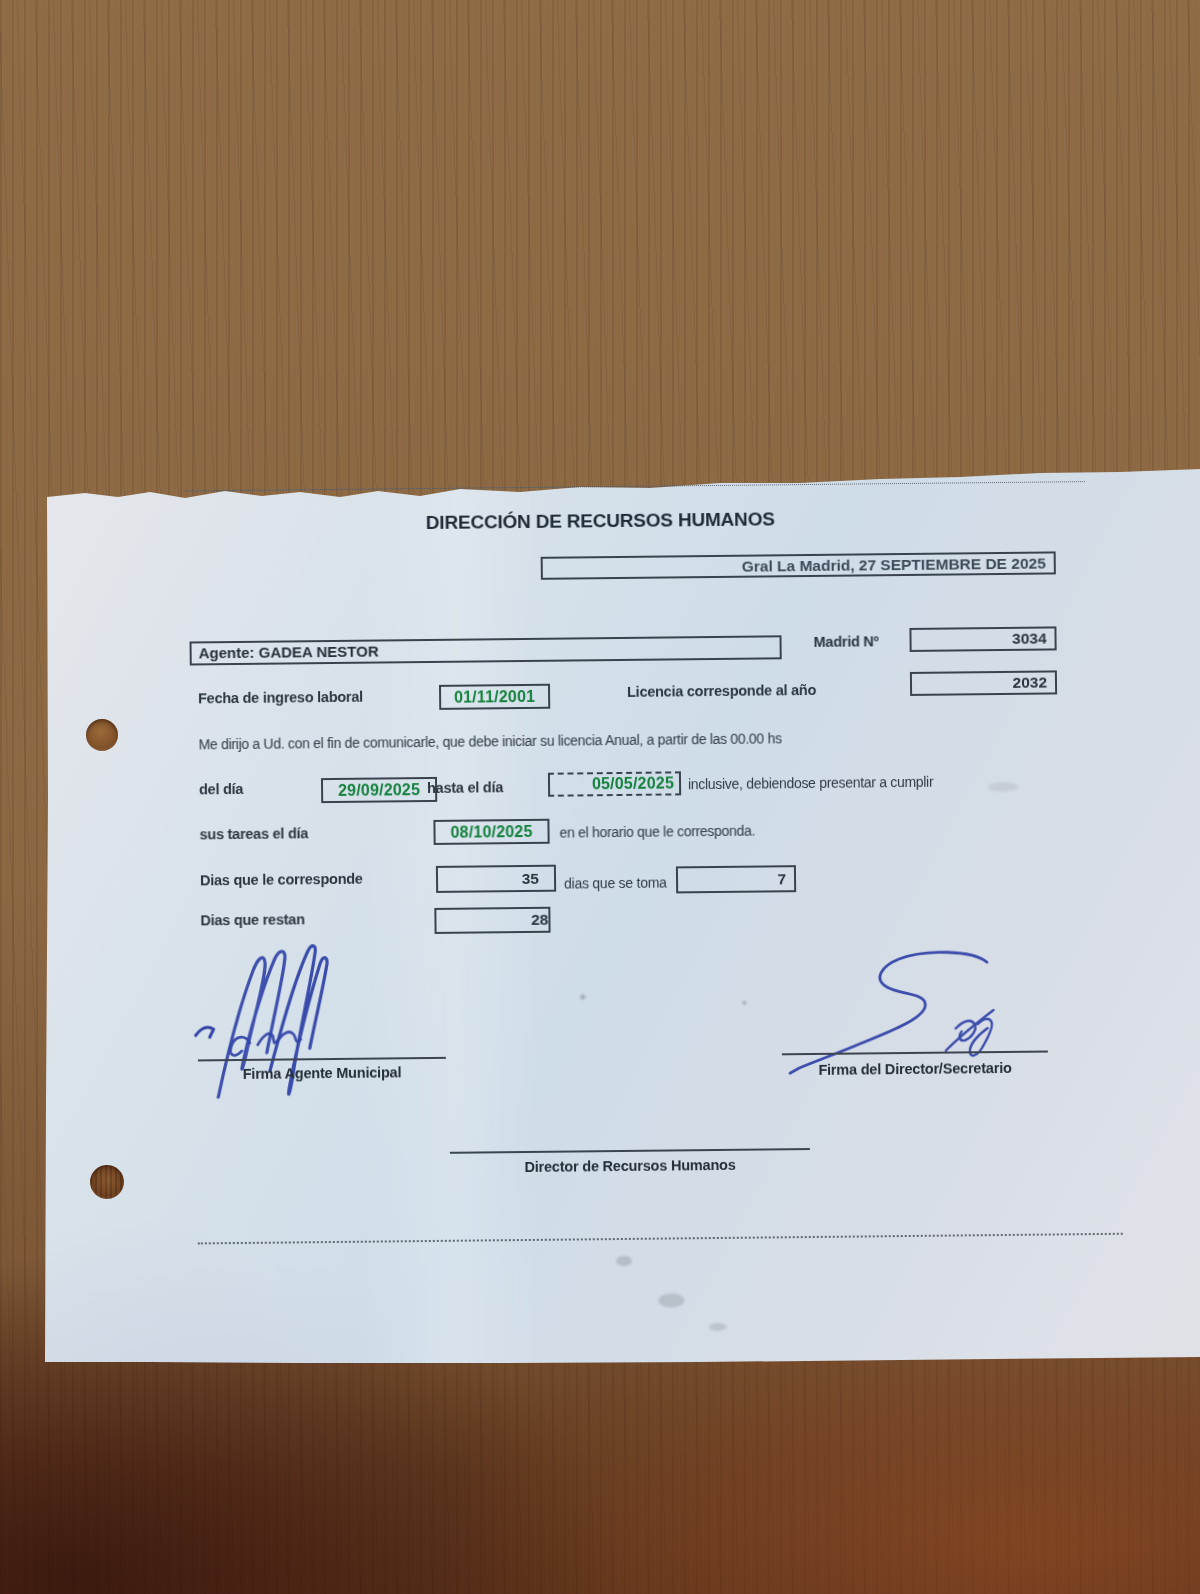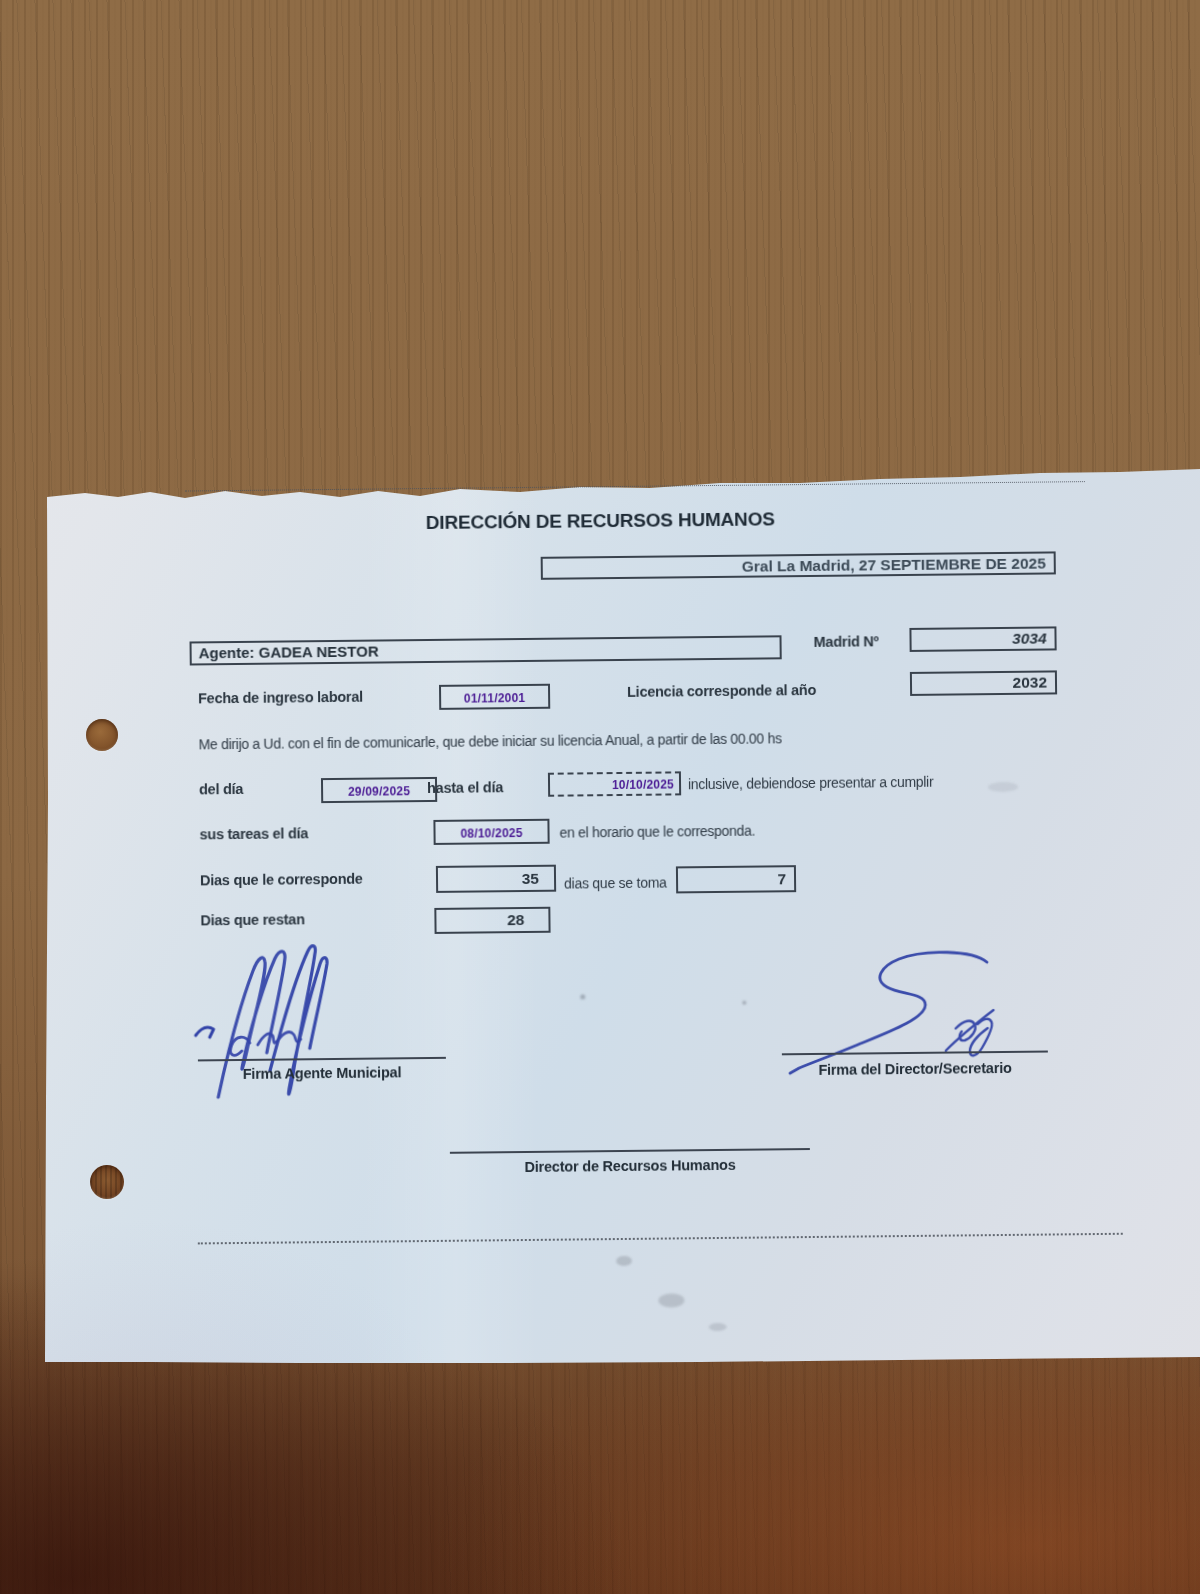--- a/index.html
+++ b/index.html
@@ -36,21 +36,21 @@
   .doc{position:absolute;inset:0;transform:rotate(-0.6deg);
        transform-origin:45px 497px;filter:blur(.25px);color:#2b3640;}
 
   .lbl{position:absolute;font-size:14.5px;font-weight:600;letter-spacing:-.25px;
        white-space:nowrap;color:#2b3640;}
   .light{font-weight:500;color:#303b46;}
   .box{position:absolute;border:2px solid #39424d;box-sizing:border-box;
        white-space:nowrap;overflow:hidden;}
   .box.center{text-align:center;}
   .box.right{text-align:right;}
-  .val-date{font-weight:700;font-size:12px;letter-spacing:.2px;color:#4c1d95;text-align:right;}
+  .val-date{font-weight:700;font-size:16px;letter-spacing:.2px;color:#15803d;text-align:right;}
   .val-num{font-weight:600;font-size:15.5px;color:#2b3640;}
   .rule{position:absolute;border-top:2px solid #3c4450;}
   .dotted{position:absolute;border-top:2px dotted #4d535c;opacity:.85;}
   .sig-label{position:absolute;font-size:14.5px;font-weight:700;color:#232e38;
              text-align:center;letter-spacing:-.2px;}
   .smudge{position:absolute;border-radius:50%;filter:blur(1.2px);}
 
   
   .hole{position:absolute;border-radius:50%;
         box-shadow:inset 0 2px 4px rgba(55,25,8,.65), inset 0 -1px 2px rgba(255,238,214,.22),
@@ -80,62 +80,62 @@
 
   <div class="box right" style="left:540px;top:562px;width:515px;height:23px;line-height:19px;">
     <span style="font-size:15.5px;font-weight:700;color:#3c4a57;padding-right:8px;">Gral La Madrid, 27 SEPTIEMBRE DE 2025</span>
   </div>
 
   <div class="box" style="left:188px;top:643px;width:592px;height:24px;line-height:20px;">
     <span style="font-size:15px;font-weight:700;padding-left:7px;color:#25303a;">Agente: GADEA NESTOR</span>
   </div>
   <div class="lbl" style="left:812px;top:642px;">Madrid Nº</div>
   <div class="box right" style="left:908px;top:637px;width:147px;height:24px;line-height:20px;">
-    <span class="val-num" style="padding-right:8px;font-style:italic;">3034</span>
+    <span class="val-num" style="padding-right:8px;">3034</span>
   </div>
 
   <div class="lbl" style="left:196px;top:692px;">Fecha de ingreso laboral</div>
   <div class="box center" style="left:437px;top:689px;width:111px;height:25px;line-height:21px;">
     <span class="val-date">01/11/2001</span>
   </div>
   <div class="lbl" style="left:625px;top:690px;">Licencia corresponde al año</div>
   <div class="box right" style="left:908px;top:681px;width:147px;height:24px;line-height:20px;">
     <span class="val-num" style="padding-right:8px;">2032</span>
   </div>
 
   <div class="lbl light" style="left:196px;top:738px;font-size:14px;letter-spacing:-.3px;">Me dirijo a Ud. con el fin de comunicarle, que debe iniciar su licencia Anual, a partir de las 00.00 hs</div>
 
   <div class="lbl" style="left:196px;top:783px;">del día</div>
   <div class="box center" style="left:318px;top:781px;width:116px;height:25px;line-height:21px;">
     <span class="val-date">29/09/2025</span>
   </div>
   <div class="lbl" style="left:424px;top:784px;">hasta el día</div>
   <div class="box right" style="left:545px;top:778px;width:133px;height:24px;line-height:20px;border-top-style:dashed;border-bottom-style:dashed;">
-    <span class="val-date" style="padding-right:5px;">10/10/2025</span>
+    <span class="val-date" style="padding-right:5px;">05/05/2025</span>
   </div>
   <div class="lbl light" style="left:685px;top:783px;font-size:14px;letter-spacing:-.3px;">inclusive, debiendose presentar a cumplir</div>
 
   <div class="lbl" style="left:196px;top:828px;">sus tareas el día</div>
   <div class="box center" style="left:430px;top:824px;width:116px;height:25px;line-height:21px;">
     <span class="val-date">08/10/2025</span>
   </div>
   <div class="lbl light" style="left:556px;top:830px;font-size:14px;letter-spacing:-.3px;">en el horario que le corresponda.</div>
 
   <div class="lbl" style="left:196px;top:874px;">Dias que le corresponde</div>
   <div class="box right" style="left:432px;top:870px;width:120px;height:27px;line-height:23px;">
     <span class="val-num" style="padding-right:15px;">35</span>
   </div>
   <div class="lbl light" style="left:560px;top:881px;font-size:14px;">dias que se toma</div>
   <div class="box right" style="left:672px;top:873px;width:120px;height:27px;line-height:23px;">
     <span class="val-num" style="padding-right:8px;">7</span>
   </div>
 
   <div class="lbl" style="left:196px;top:914px;">Dias que restan</div>
   <div class="box right" style="left:430px;top:912px;width:116px;height:26px;line-height:22px;">
-    <span class="val-num" style="padding-right:24px;">28</span>
+    <span class="val-num" style="padding-right:0;">28</span>
   </div>
 
   <svg class="sig" style="left:178px;top:939px;" width="170" height="170" viewBox="178 938 170 170">
     <g fill="none" stroke="#3243a8" stroke-linecap="round" stroke-linejoin="round">
       <path stroke-width="3" d="M190,1036 C196,1028 202,1026 208,1030 L204,1038"></path>
       <path stroke-width="3.2" opacity=".92" d="M212,1098 C220,1062 234,1008 248,972 C253,959 259,955 260,963 C262,975 248,1020 242,1048 C238,1066 234,1078 237,1064 C245,1028 260,982 270,960 C275,950 281,951 280,960 C278,980 266,1028 261,1054"></path>
       <path stroke-width="2.8" opacity=".9" d="M236,1052 C228,1060 222,1056 226,1046 C230,1036 240,1036 244,1044 M252,1046 C258,1036 264,1032 267,1037 C269,1041 266,1048 272,1042 C278,1034 284,1031 288,1036 C291,1040 289,1047 295,1041"></path>
       <path stroke-width="3.2" opacity=".95" d="M264,1072 C276,1028 292,976 303,953 C307,944 312,947 310,956 C306,984 292,1042 287,1076 C284,1094 281,1102 283,1090 C290,1052 304,1000 315,966 C318,957 323,958 322,966 C318,990 308,1030 304,1050"></path>
     </g>
   </svg>

